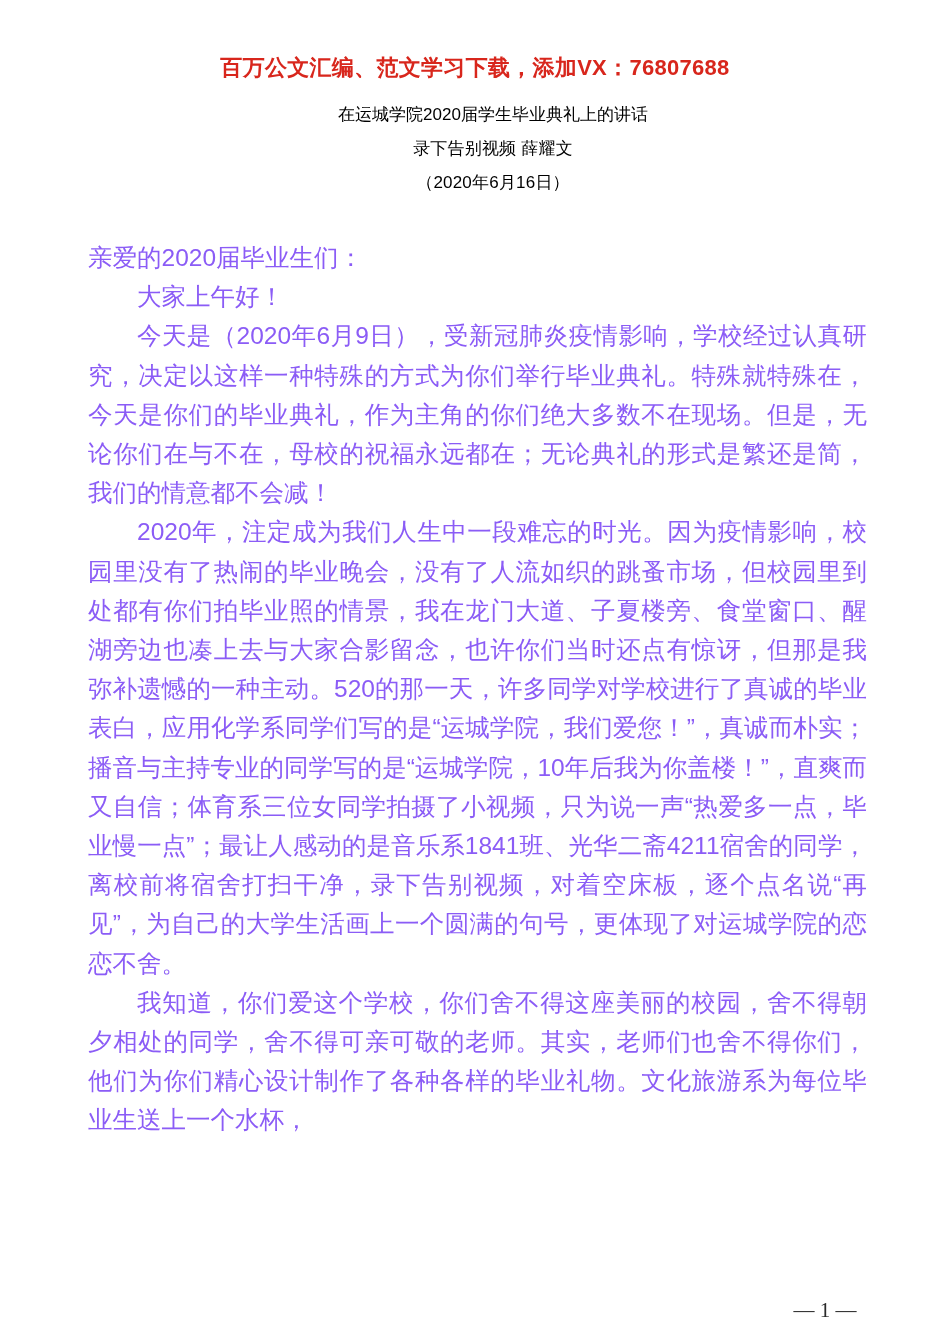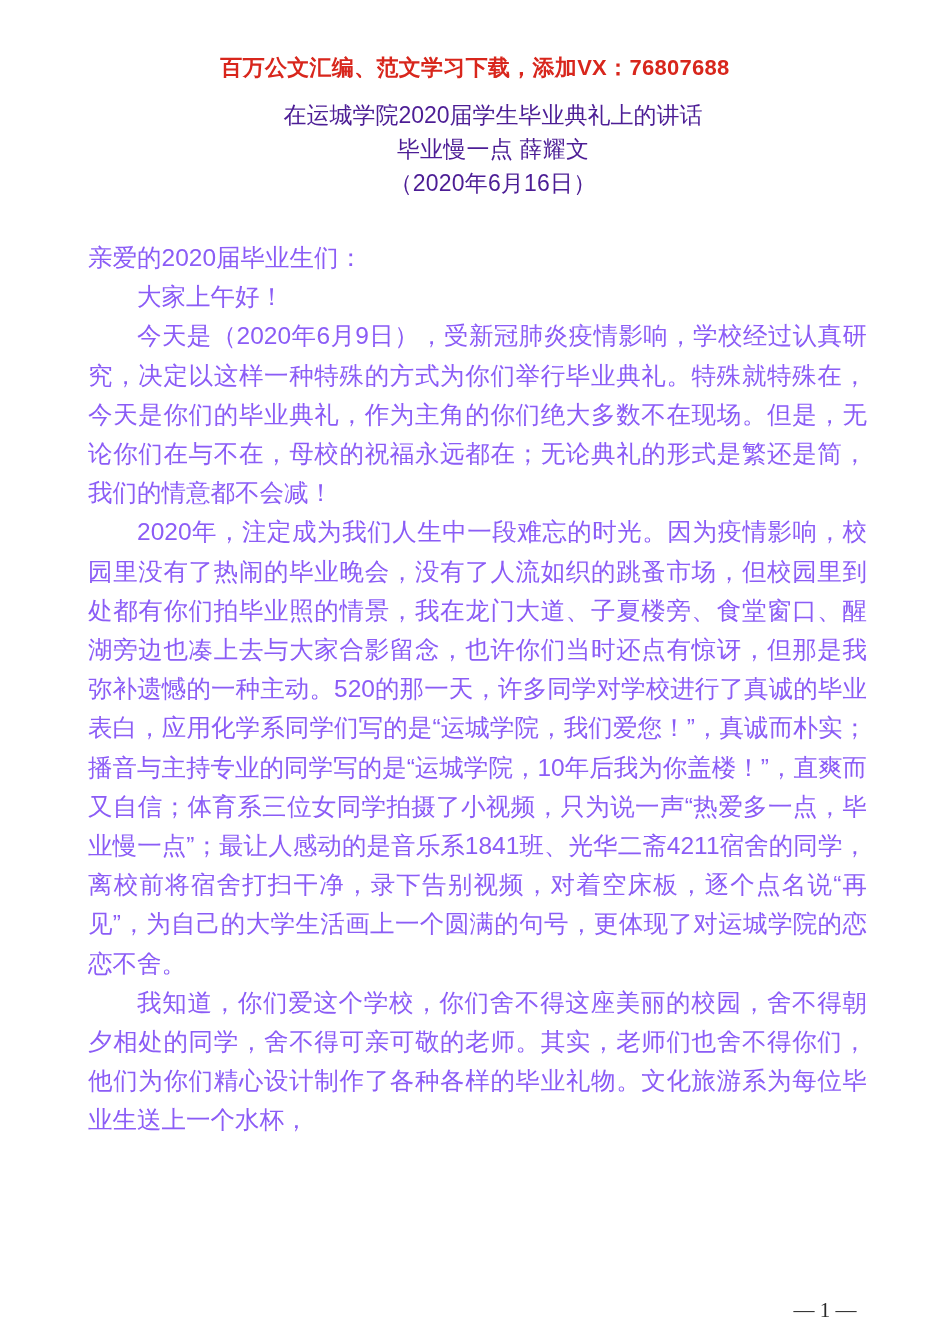--- a/index.html
+++ b/index.html
@@ -42,24 +42,24 @@
 
   
   .title-block {
     position: absolute;
     top: 98px;
     left: 0;
     width: 950px;
     text-align: center;
   }
   .title-line {
-    font-size: 23px;
+    font-size: 17px;
     line-height: 34px;
     font-weight: 400;
-    color: #4c1d95;
+    color: #000000;
     white-space: nowrap;
     padding-left: 36px;
   }
   .title-line.subtitle {
     letter-spacing: 0.2px;
   }
 
   
   .doc-body {
     position: absolute;
@@ -106,21 +106,21 @@
 </style>
 </head>
 <body>
 
 <div id="page">
 
   <div class="promo-header">百万公文汇编、范文学习下载，添加VX：76807688</div>
 
   <div class="title-block">
     <div class="title-line">在运城学院2020届学生毕业典礼上的讲话</div>
-    <div class="title-line subtitle">毕业慢一点  薛耀文</div>
+    <div class="title-line subtitle">录下告别视频  薛耀文</div>
     <div class="title-line subtitle">（2020年6月16日）</div>
   </div>
 
   <div class="doc-body">
     <p class="para salutation">亲爱的2020届毕业生们：</p>
     <p class="para indent">大家上午好！</p>
     <p class="para indent">今天是（2020年6月9日），受新冠肺炎疫情影响，学校经过认真研究，决定以这样一种特殊的方式为你们举行毕业典礼。特殊就特殊在，今天是你们的毕业典礼，作为主角的你们绝大多数不在现场。但是，无论你们在与不在，母校的祝福永远都在；无论典礼的形式是繁还是简，我们的情意都不会减！</p>
     <p class="para indent">2020年，注定成为我们人生中一段难忘的时光。因为疫情影响，校园里没有了热闹的毕业晚会，没有了人流如织的跳蚤市场，但校园里到处都有你们拍毕业照的情景，我在龙门大道、子夏楼旁、食堂窗口、醒湖旁边也凑上去与大家合影留念，也许你们当时还点有惊讶，但那是我弥补遗憾的一种主动。520的那一天，许多同学对学校进行了真诚的毕业表白，应用化学系同学们写的是“运城学院，我们爱您！”，真诚而朴实；播音与主持专业的同学写的是“运城学院，10年后我为你盖楼！”，直爽而又自信；体育系三位女同学拍摄了小视频，只为说一声“热爱多一点，毕业慢一点”；最让人感动的是音乐系1841班、光华二斋4211宿舍的同学，离校前将宿舍打扫干净，录下告别视频，对着空床板，逐个点名说“再见”，为自己的大学生活画上一个圆满的句号，更体现了对运城学院的恋恋不舍。</p>
     <p class="para indent">我知道，你们爱这个学校，你们舍不得这座美丽的校园，舍不得朝夕相处的同学，舍不得可亲可敬的老师。其实，老师们也舍不得你们，他们为你们精心设计制作了各种各样的毕业礼物。文化旅游系为每位毕业生送上一个水杯，</p>
   </div>

